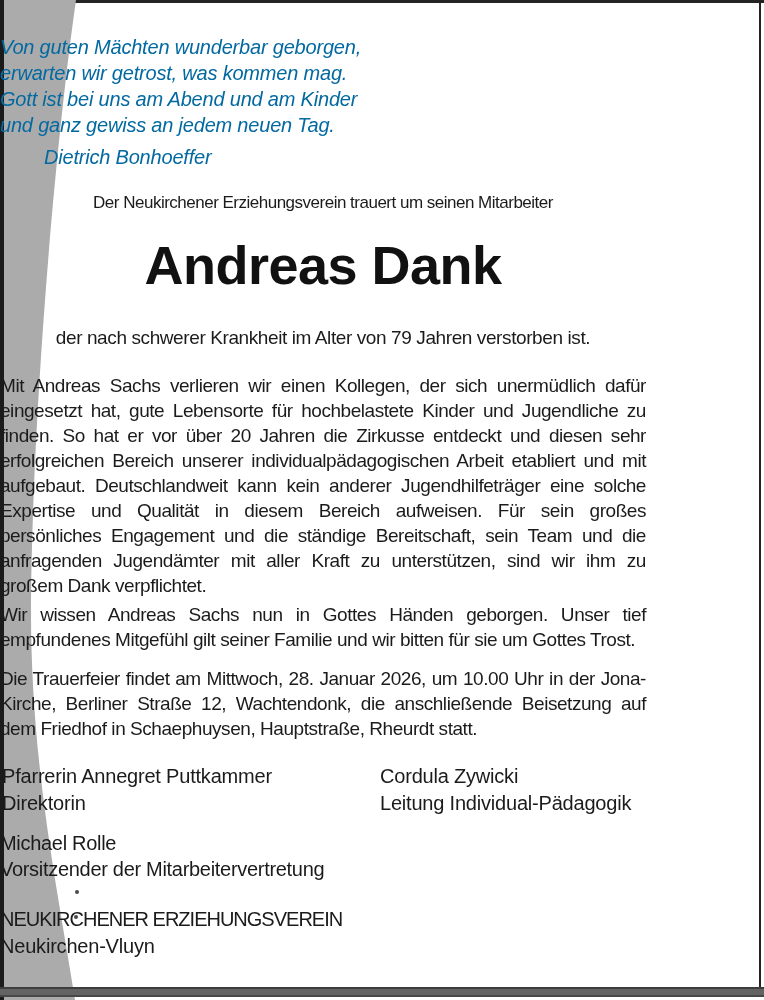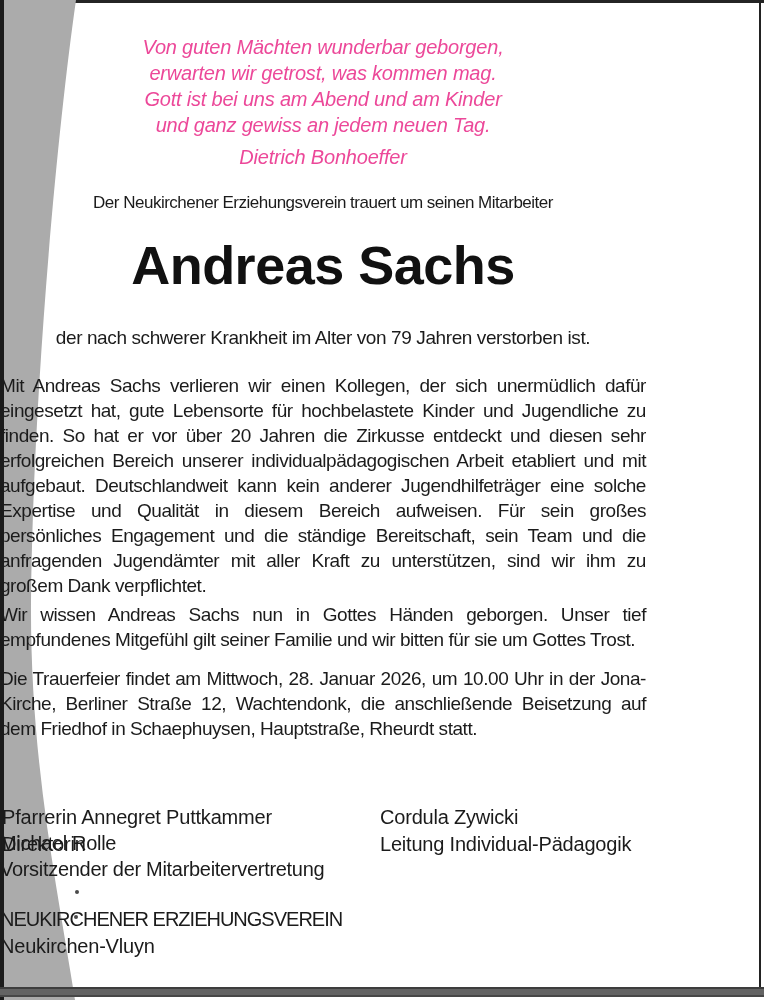--- a/index.html
+++ b/index.html
@@ -26,28 +26,27 @@
     box-sizing: border-box;
   }
   .scan-wedge { left: 0; top: 0; }
   .speck { width: 4px; height: 4px; background: #4a4a4a; border-radius: 50%; }
 
   
   .content { left: 82px; top: 0; width: 646px; }
 
   .quote {
     top: 34px; left: 0; width: 646px;
-    text-align: center;
     font-style: italic;
     font-size: 20px;
     line-height: 26px;
     letter-spacing: -0.2px;
-    color: #ec4899;
+    color: #0369a1;
   }
-  .quote-author { margin-top: 6px; }
+  .quote-author { margin-top: 6px; padding-left: 44px; }
 
   .intro {
     top: 193px; left: 0; width: 646px;
     text-align: center;
     font-size: 17px;
     letter-spacing: -0.5px;
   }
 
   .deceased-name {
     top: 234px; left: 0; width: 646px;
@@ -71,21 +70,21 @@
     line-height: 25px;
     letter-spacing: -0.45px;
     text-align: justify;
     hyphens: none;
     margin: 0;
   }
   .par-1 { top: 373px; }
   .par-2 { top: 602px; }
   .par-3 { top: 666px; }
 
-  .sig-row { top: 804px; left: 0; width: 646px; height: 58px; padding-left: 24px; }
+  .sig-row { top: 763px; left: 0; width: 646px; height: 58px; padding-left: 24px; }
   .sig-block { position: absolute; top: 0; font-size: 20px; line-height: 27px; letter-spacing: -0.2px; }
   .sig-left  { left: 2px; }
   .sig-right { left: 380px; }
 
   .sig-center {
     top: 830px; left: 0; width: 646px;
     text-align: left;
     font-size: 20px;
     line-height: 26px;
     letter-spacing: -0.3px;
@@ -118,21 +117,21 @@
   <div class="abs quote">
     <div>Von guten Mächten wunderbar geborgen,</div>
     <div>erwarten wir getrost, was kommen mag.</div>
     <div>Gott ist bei uns am Abend und am Kinder</div>
     <div>und ganz gewiss an jedem neuen Tag.</div>
     <div class="quote-author">Dietrich Bonhoeffer</div>
   </div>
 
   <div class="abs content intro">Der Neukirchener Erziehungsverein trauert um seinen Mitarbeiter</div>
 
-  <div class="abs content deceased-name">Andreas Sachs</div>
+  <div class="abs content deceased-name">Andreas Dank</div>
 
   <div class="abs content subtitle">der nach schwerer Krankheit im Alter von 79 Jahren verstorben ist.</div>
 
   <p class="abs content body-par par-1">Mit Andreas Sachs verlieren wir einen Kollegen, der sich unermüdlich dafür eingesetzt hat, gute Lebensorte für hochbelastete Kinder und Jugendliche zu finden. So hat er vor über 20 Jahren die Zirkusse entdeckt und diesen sehr erfolgreichen Bereich unserer individualpädagogischen Arbeit etabliert und mit aufgebaut. Deutschlandweit kann kein anderer Jugendhilfeträger eine solche Expertise und Qualität in diesem Bereich aufweisen. Für sein großes persönliches Engagement und die ständige Bereitschaft, sein Team und die anfragenden Jugendämter mit aller Kraft zu unterstützen, sind wir ihm zu großem Dank verpflichtet.</p>
 
   <p class="abs content body-par par-2">Wir wissen Andreas Sachs nun in Gottes Händen geborgen. Unser tief empfundenes Mitgefühl gilt seiner Familie und wir bitten für sie um Gottes Trost.</p>
 
   <p class="abs content body-par par-3">Die Trauerfeier findet am Mittwoch, 28. Januar 2026, um 10.00 Uhr in der Jona-Kirche, Berliner Straße 12, Wachtendonk, die anschließende Beisetzung auf dem Friedhof in Schaephuysen, Hauptstraße, Rheurdt statt.</p>
 
   <div class="abs content sig-row">

